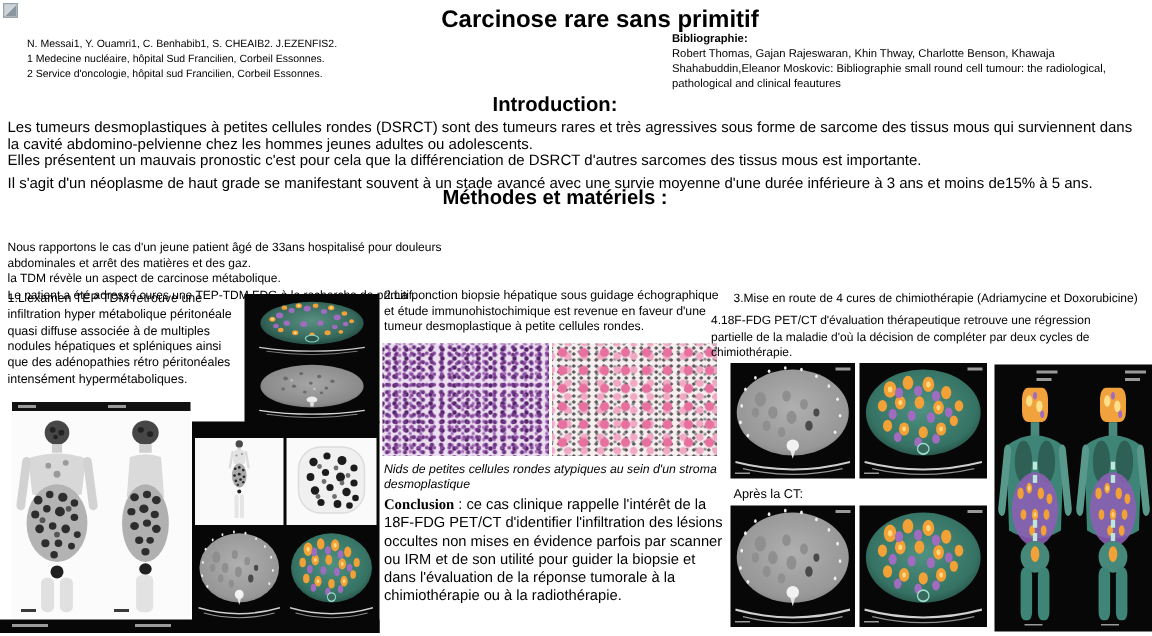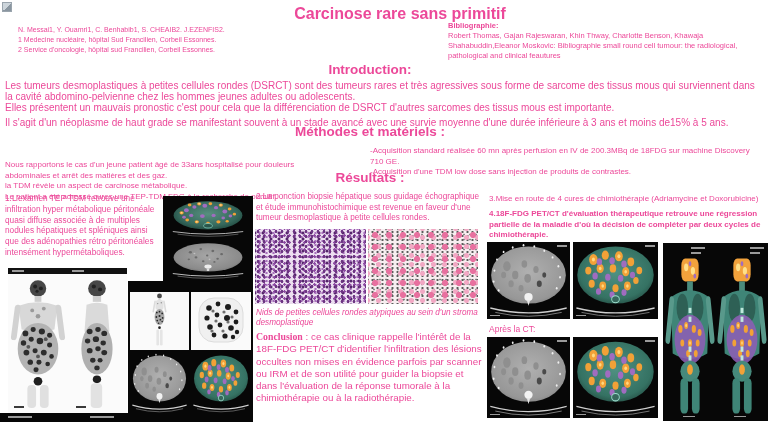--- a/index.html
+++ b/index.html
@@ -1,17 +1,17 @@
 <!DOCTYPE html>
 <html><head>
 <meta charset="utf-8">
 <style>
   html,body{margin:0;padding:0;background:#fff;}
   #poster{position:relative;width:768px;height:424px;background:#fff;overflow:hidden;
-          font-family:"Liberation Sans",sans-serif;color:#ec4899;}
+          font-family:"Liberation Sans",sans-serif;color:#000000;}
   .abs{position:absolute;}
   .center-head{left:0;width:740px;text-align:center;font-weight:bold;}
   .h-title{font-size:16px;}
   .h-section{font-size:13.5px;}
   .small{font-size:8px;line-height:10.5px;}
   .panel{position:absolute;background:#070707;}
   .whitebox{position:absolute;background:#fbfbfb;}
   .ann{position:absolute;background:#9a9a9a;height:2px;}
   .ann.dark{background:#3a3a3a;}
   .histo-purple{background-color:#ecdff0;
@@ -402,26 +402,21 @@
     <div style="margin-top:1px;">Elles présentent  un mauvais pronostic c'est pour cela que la différenciation de DSRCT d'autres sarcomes des tissus mous est importante.</div>
     <div style="margin-top:4px;">Il s'agit d'un néoplasme de haut grade se manifestant souvent à un stade avancé avec une survie moyenne d'une durée inférieure à 3 ans et moins de15% à 5 ans.</div>
   </div>
 
   <div class="abs center-head h-section" style="top:124px;">Méthodes et matériels :</div>
   <div class="abs small" style="left:5px;top:140px;width:292px;margin-top:20px;">
     <div>Nous rapportons le cas d'un jeune patient âgé de 33ans hospitalisé pour douleurs abdominales et arrêt des matières et des gaz.</div>
     <div>la TDM révèle un aspect de carcinose métabolique.</div>
     <div>Le patient a été adressé cures une TEP-TDM FDG à la recherche de primitif.</div>
   </div>
-  <div class="abs small" style="left:370px;top:146px;width:392px;">
-    <div>-Acquisition standard réalisée 60 mn après perfusion en IV de 200.3MBq de 18FDG sur machine Discovery 710 GE.</div>
-    <div>-Acquisition d'une TDM low dose sans injection de produits de contrastes.</div>
-  </div>
-
-  <div class="abs center-head h-section" style="top:170px;">Résultats :</div>
+
 
   <div class="abs" style="left:5px;top:193px;width:156px;font-size:8.3px;line-height:10.8px;">1.L'examen TEP TDM  retrouve une infiltration hyper métabolique péritonéale quasi diffuse associée à de multiples nodules hépatiques et spléniques ainsi que des adénopathies rétro péritonéales intensément hypermétaboliques.</div>
 
   <div class="panel" style="left:163px;top:196px;width:90px;height:86px;">
     <svg class="abs" style="left:5px;top:2px;" viewBox="0 0 100 62" width="80" height="40" preserveAspectRatio="none">
         <use href="#axFused"></use>
       </svg>
     <svg class="abs" style="left:5px;top:44px;" viewBox="0 0 100 62" width="80" height="40" preserveAspectRatio="none">
         <use href="#axCT"></use>
       </svg>
@@ -470,21 +465,21 @@
   <div class="abs histo-purple" style="left:255px;top:229px;width:111px;height:75px;"></div>
   <div class="abs histo-pink" style="left:368px;top:229px;width:110px;height:75px;"></div>
 
   <div class="abs" style="left:256px;top:308px;width:222px;font-style:italic;font-size:8.2px;line-height:10px;">Nids de petites cellules rondes atypiques au sein d'un stroma desmoplastique</div>
 
   <div class="abs" style="left:256px;top:331px;width:226px;font-size:9.8px;line-height:12.3px;">
     <span style="font-weight:bold;font-family:Liberation Serif, serif;">Conclusion</span><span> : ce cas clinique rappelle l'intérêt de la 18F-FDG PET/CT d'identifier l'infiltration des lésions occultes non mises en évidence parfois par scanner ou IRM et de son utilité pour guider la biopsie et dans l'évaluation de la réponse tumorale à la chimiothérapie ou à la radiothérapie.</span>
   </div>
 
   <div class="abs small" style="left:489px;top:194px;width:275px;">3.Mise en route de 4 cures de chimiothérapie (Adriamycine et Doxorubicine)</div>
-  <div class="abs small" style="left:489px;top:209px;width:277px;font-weight:bold;">4.18F-FDG PET/CT d'évaluation thérapeutique retrouve une régression partielle de la maladie d'où la décision de compléter par deux cycles de chimiothérapie.</div>
+  <div class="abs small" style="left:474px;top:209px;width:277px;">4.18F-FDG PET/CT d'évaluation thérapeutique retrouve une régression partielle de la maladie d'où la décision de compléter par deux cycles de chimiothérapie.</div>
 
   <div class="panel" style="left:487px;top:242px;width:83px;height:77px;">
     <svg viewBox="0 0 100 70" width="83" height="77" preserveAspectRatio="none">
         <use href="#axCTliver"></use>
       </svg>
     <div class="ann" style="right:3px;top:3px;width:10px;height:1.5px;"></div>
     <div class="ann" style="left:3px;bottom:3px;width:10px;height:1.5px;"></div>
   </div>
   <div class="panel" style="left:573px;top:242px;width:85px;height:77px;">
     <svg viewBox="0 0 100 70" width="85" height="77" preserveAspectRatio="none">

